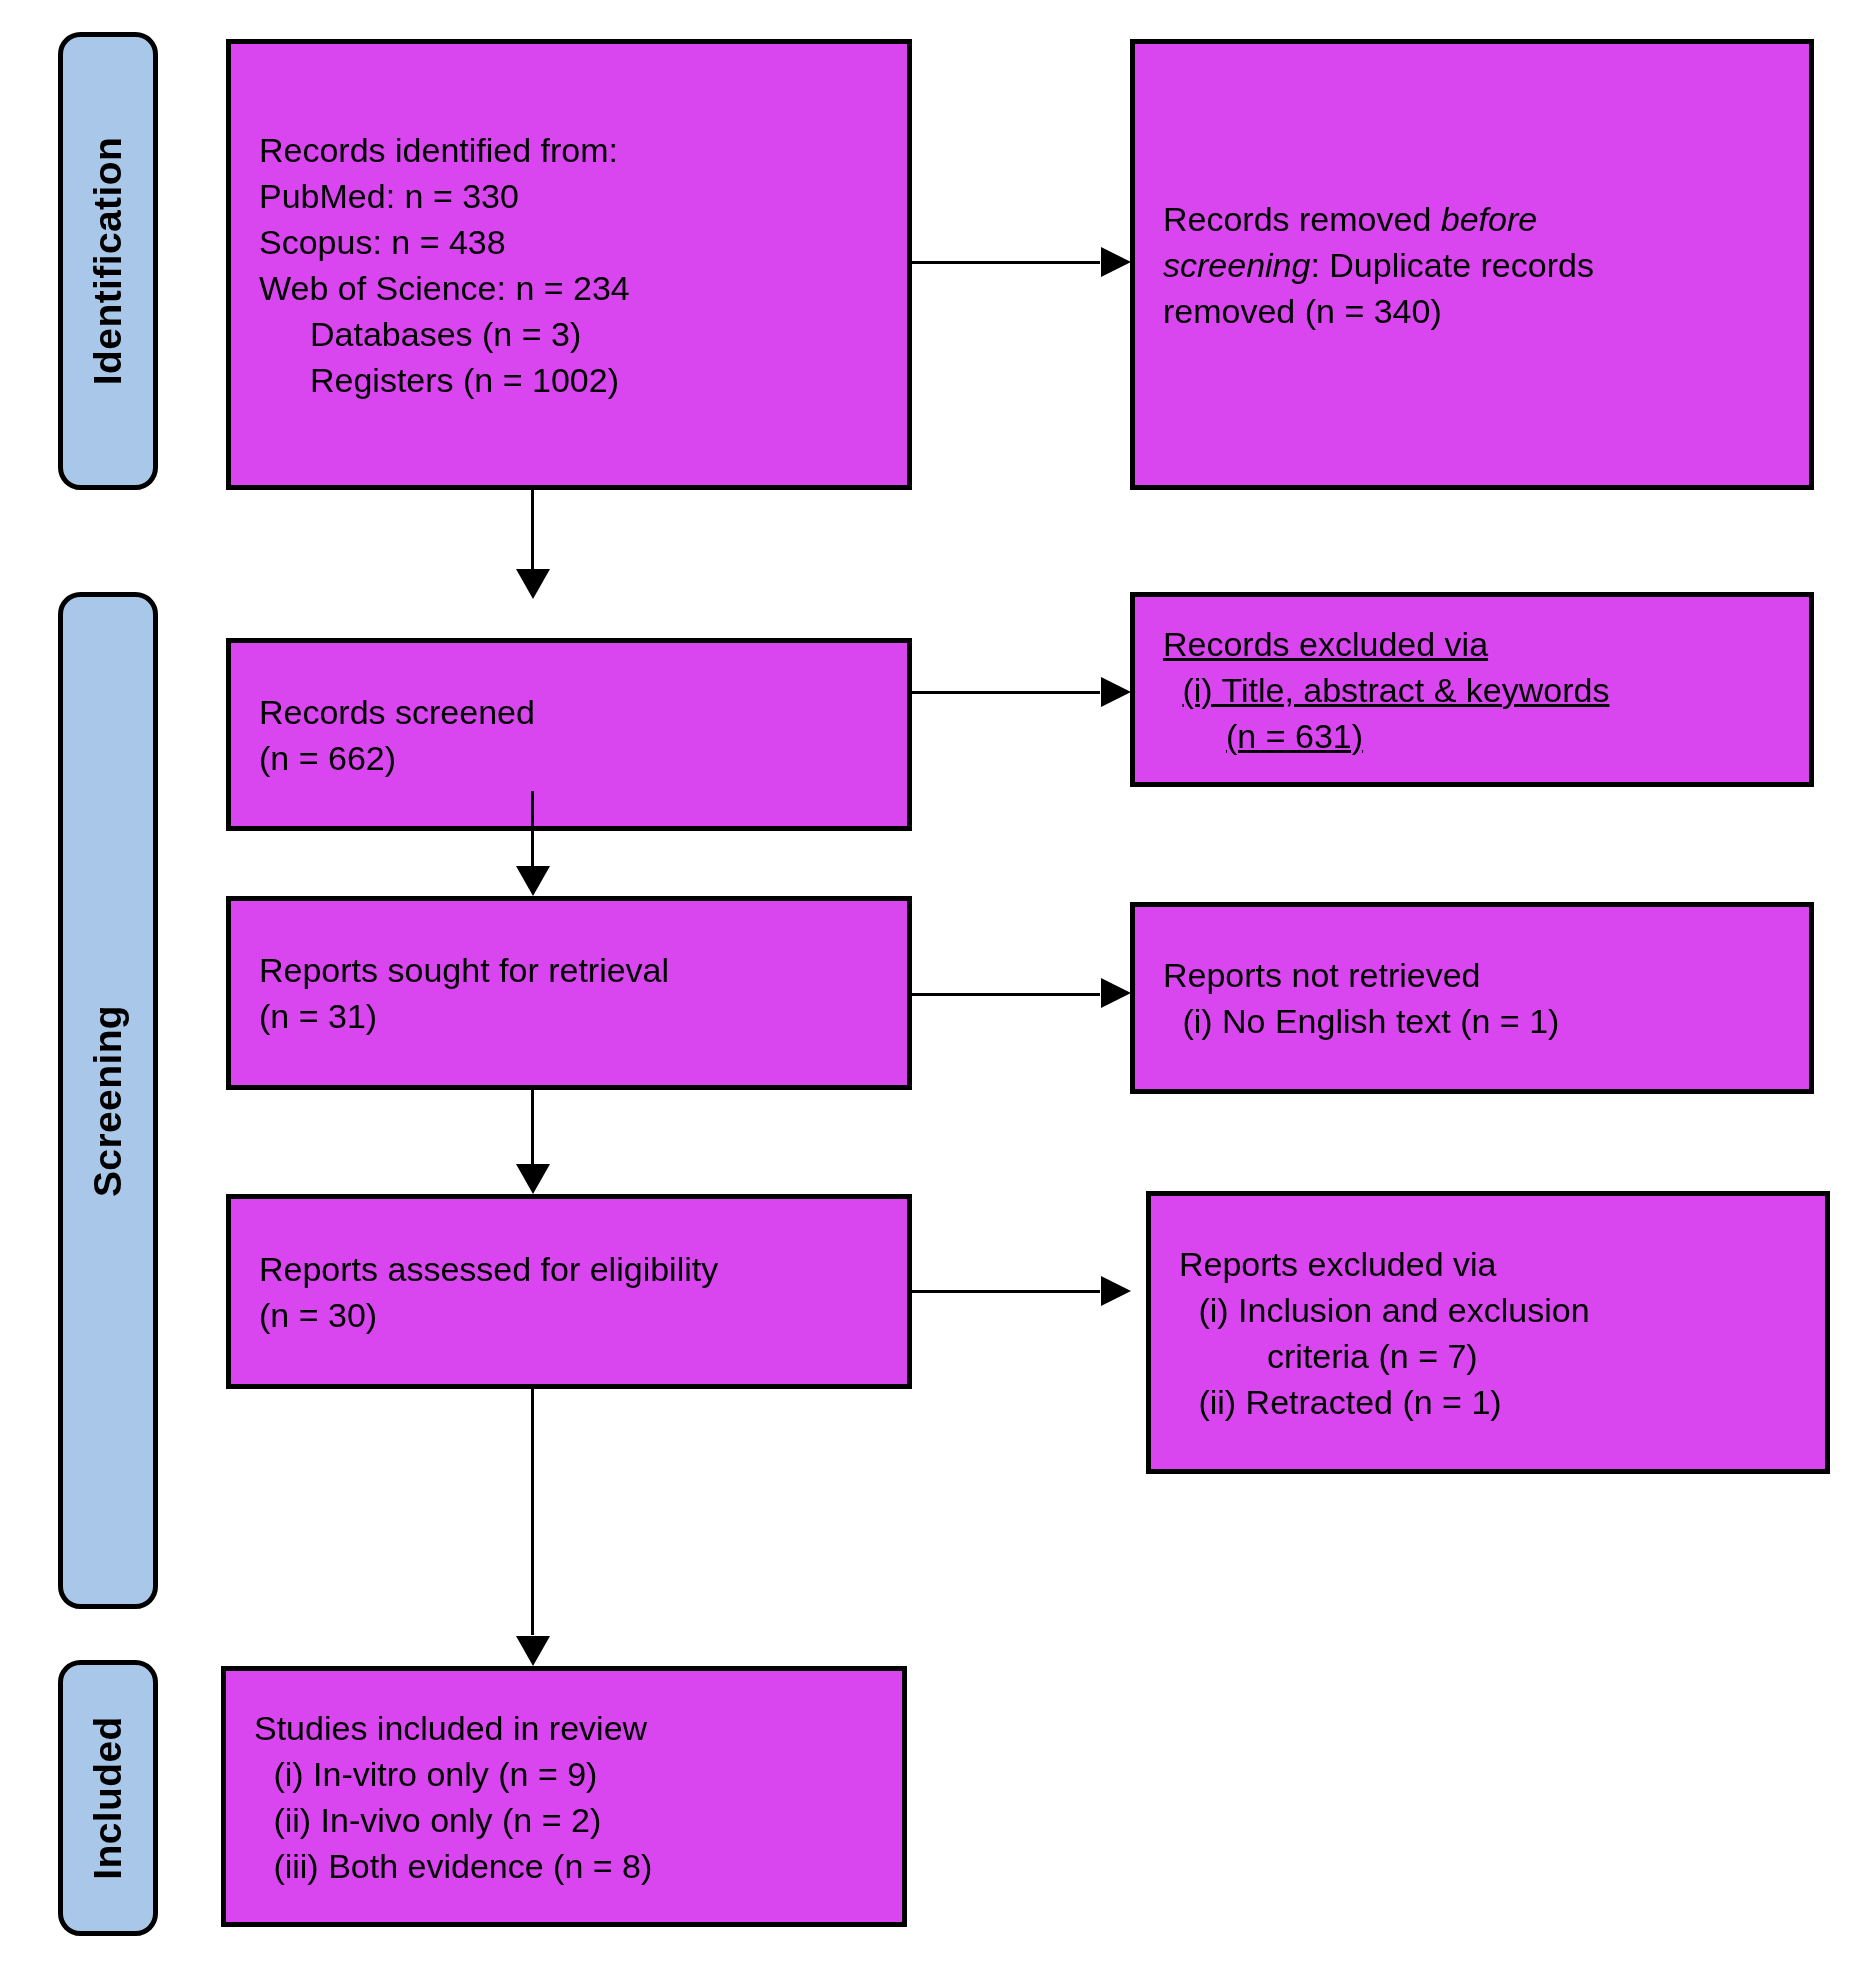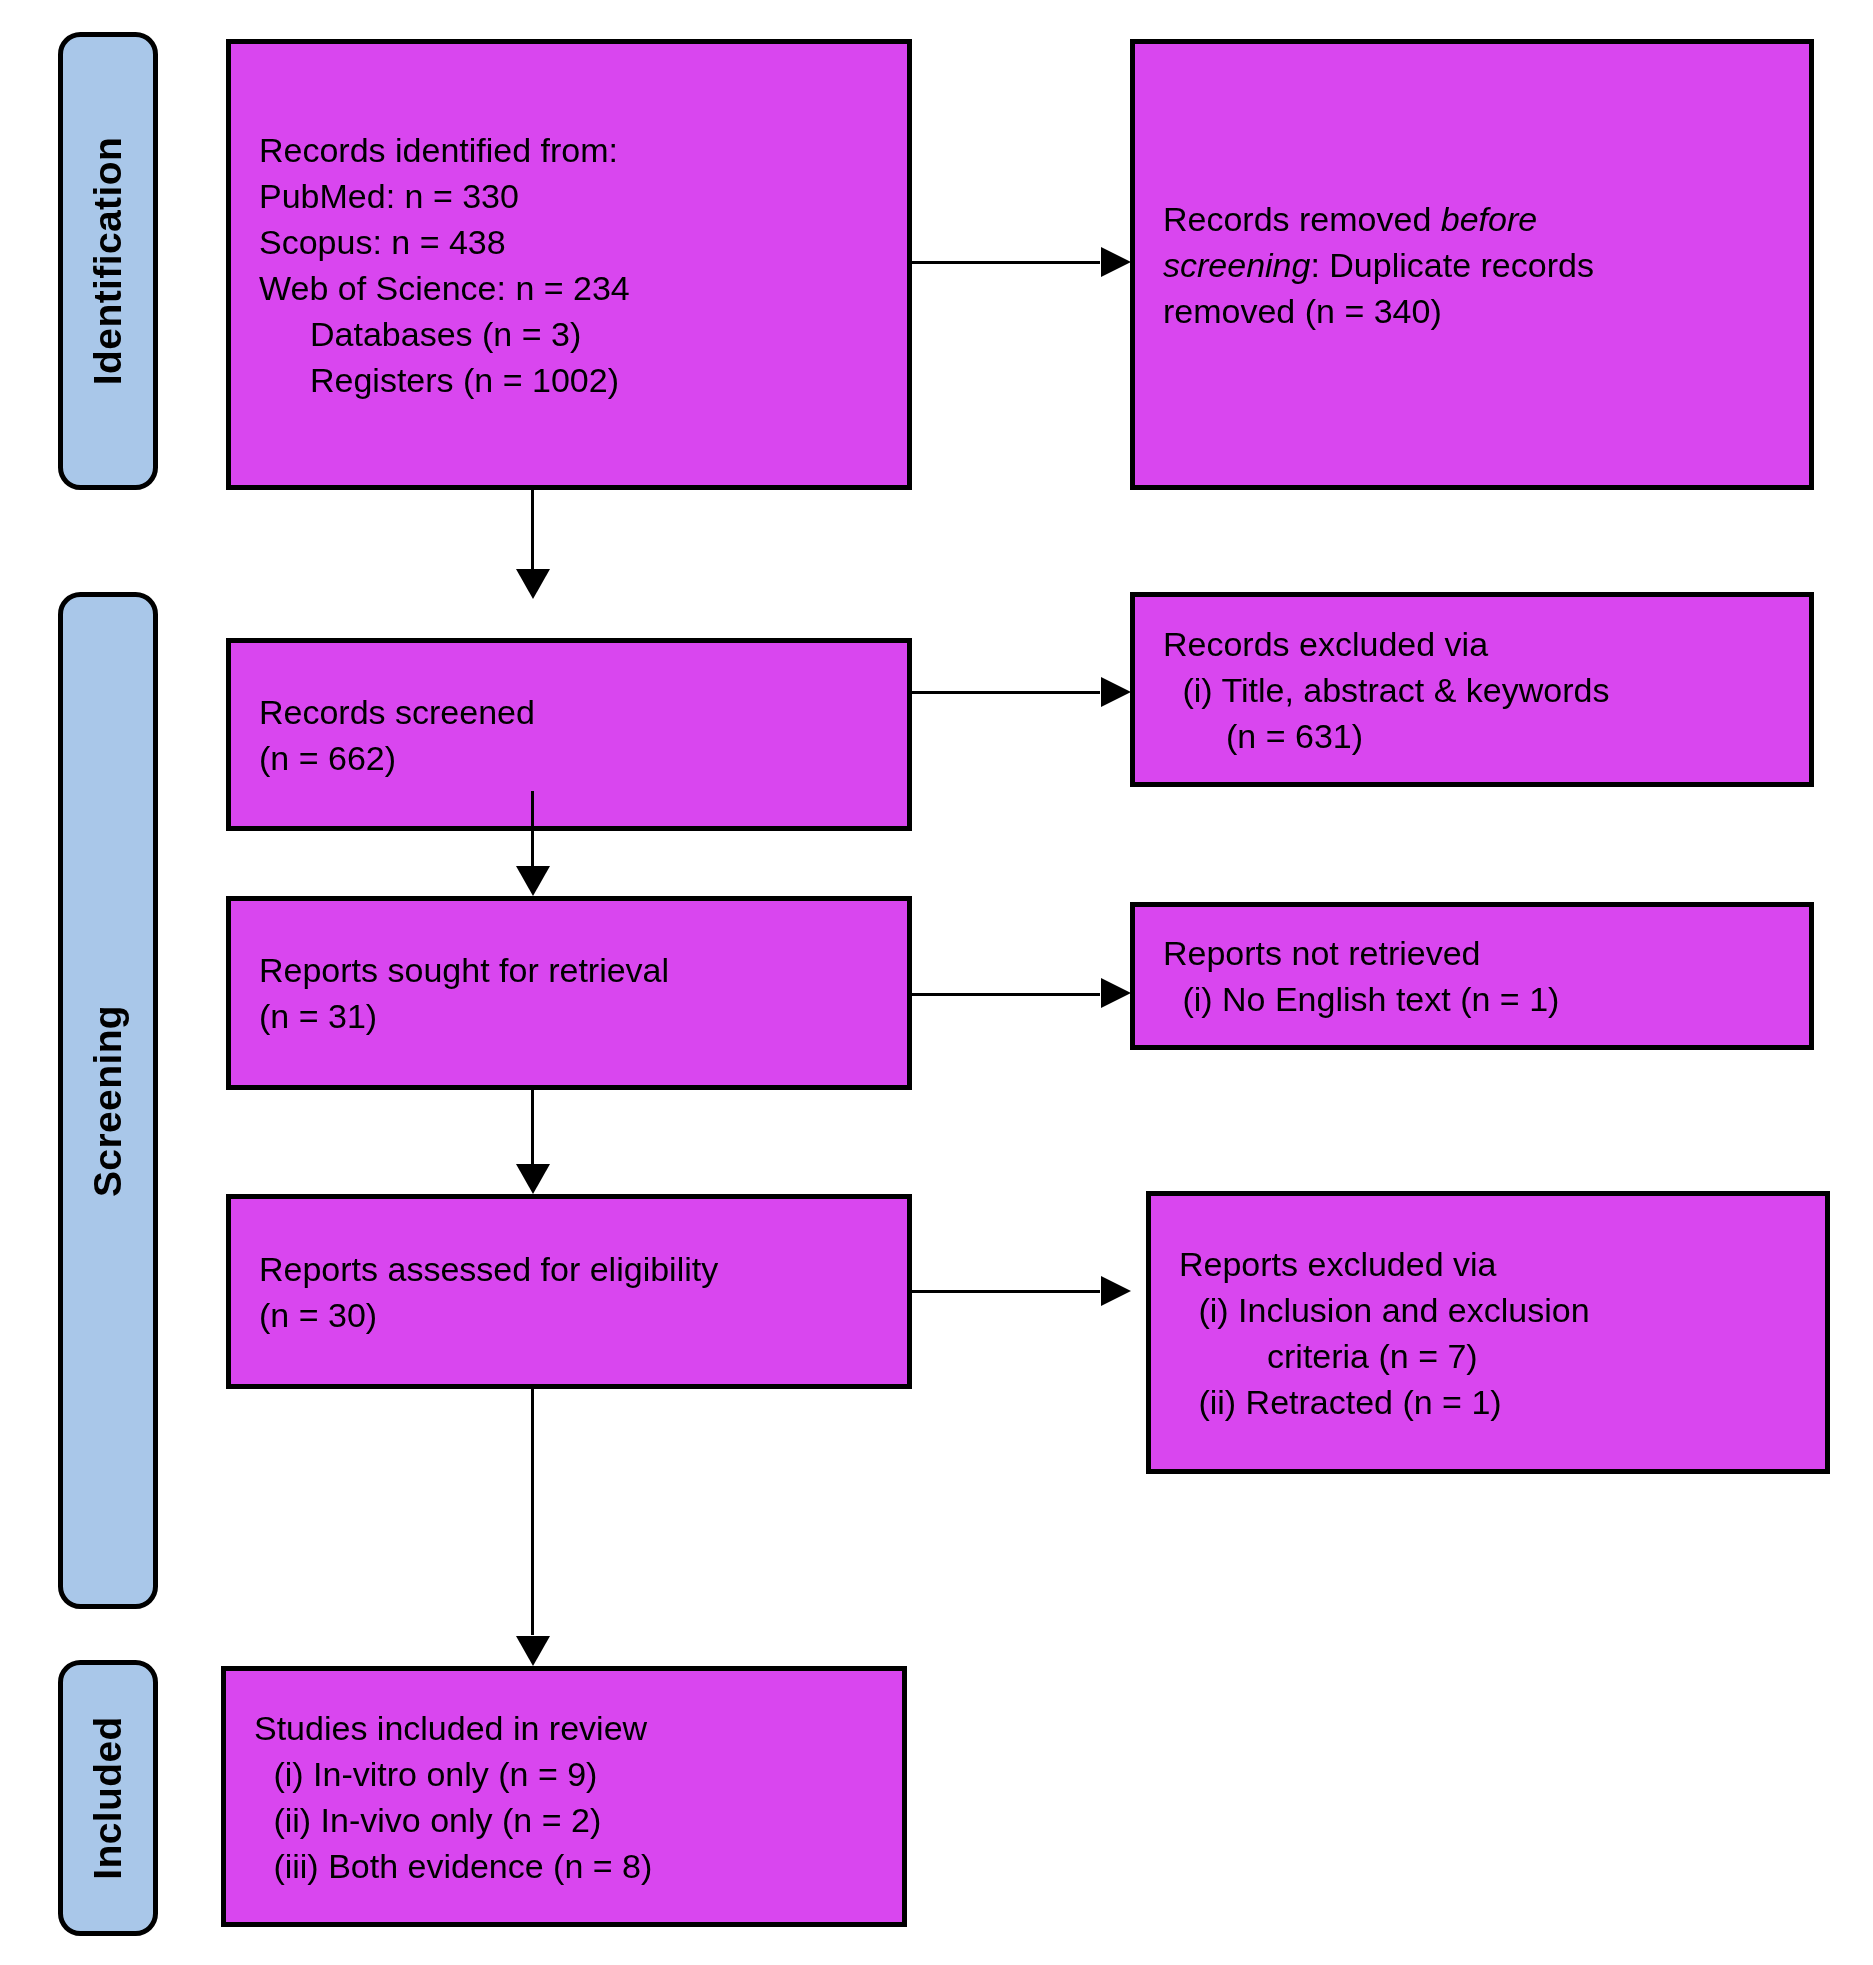--- a/index.html
+++ b/index.html
@@ -46,22 +46,22 @@
   }
   .box .box-line { white-space:nowrap; }
   .col-left  { left:226px;  width:686px; }
   .col-right { left:1130px; width:684px; }
   #box-records-identified    { top:39px;   height:451px; }
   #box-records-screened      { top:598px;  height:193px;margin-top:40px; }
   #box-reports-sought        { top:896px; height:194px; }
   #box-reports-assessed      { top:1194px; height:195px; }
   #box-studies-included      { left:221px; top:1666px; height:261px; width:686px; }
   #box-records-removed       { top:39px;   height:451px; }
-  #box-records-excluded      { top:592px;  height:195px; }
-  #box-reports-not-retrieved { top:902px; height:148px; }
+  #box-records-excluded      { top:592px;  height:195px;text-decoration:underline; }
+  #box-reports-not-retrieved { top:902px; height:192px; }
   #box-reports-excluded      { top:1191px; height:283px;margin-left:16px; }
 
   .ind-1 { padding-left:19.4px; }
   .ind-2 { padding-left:51px; }
   .ind-3 { padding-left:63px; }
   .ind-4 { padding-left:88px; }
   .seg-italic { font-style:italic; }
 
   
   .arrow-line { position:absolute; background:#000000; }

